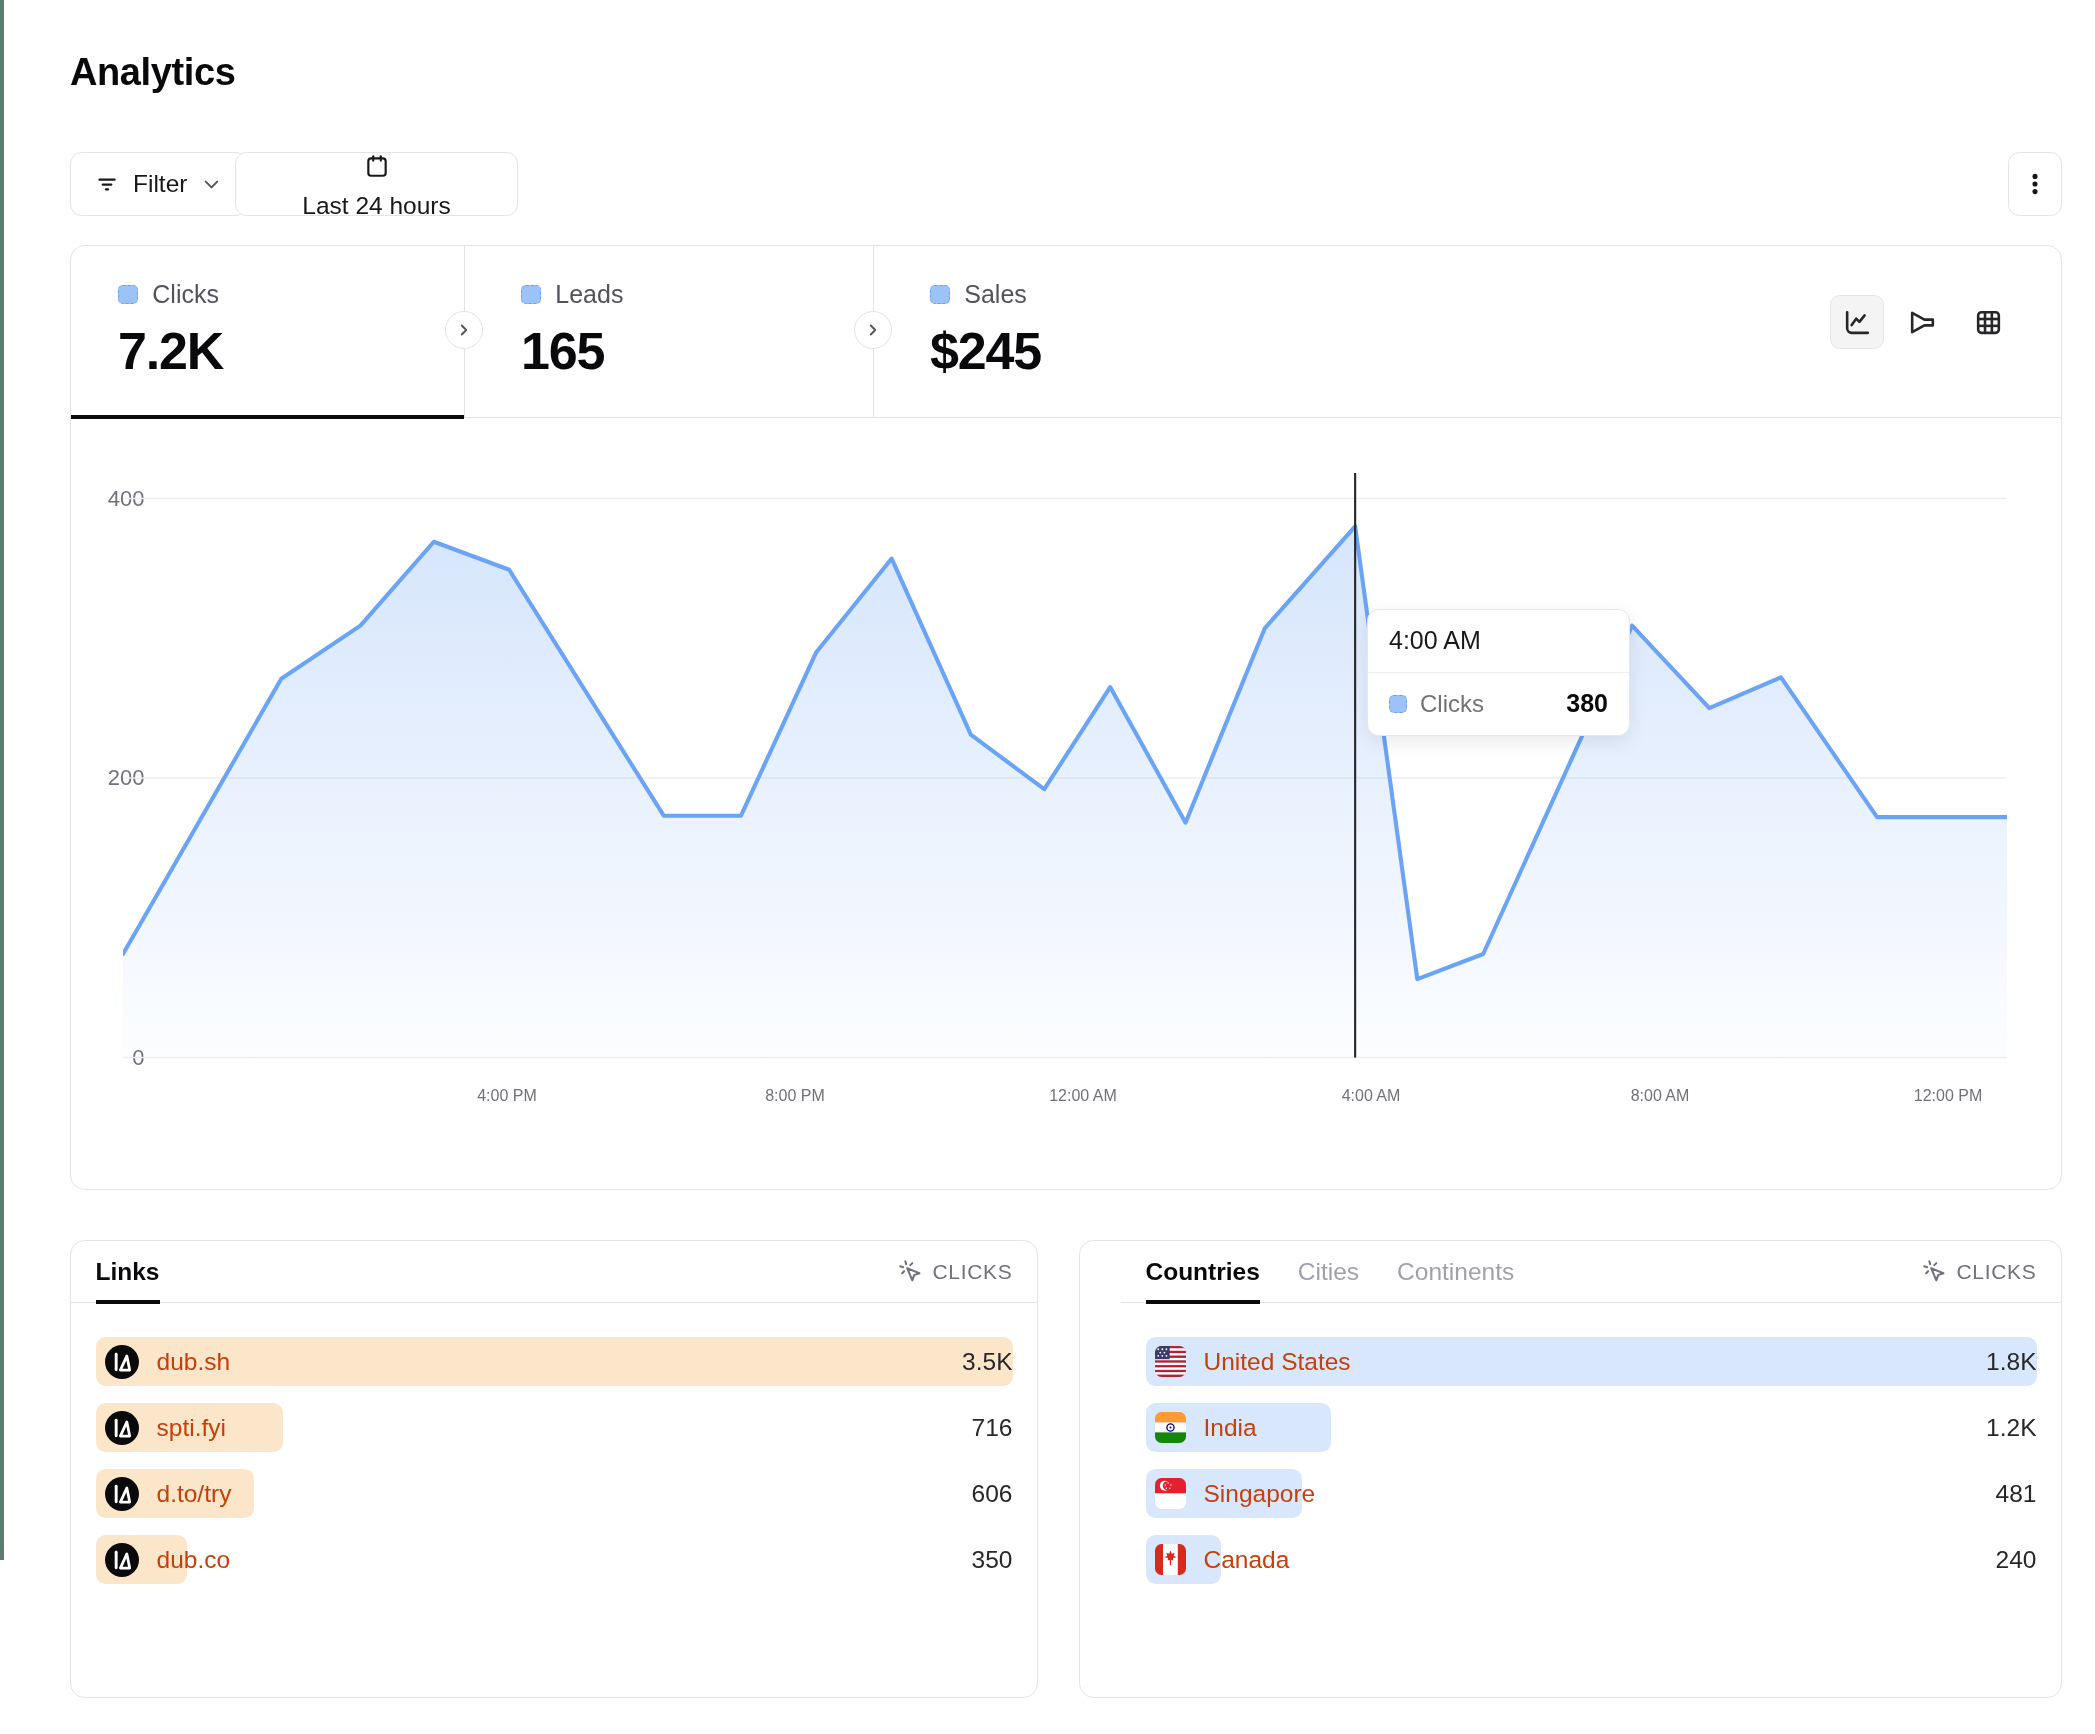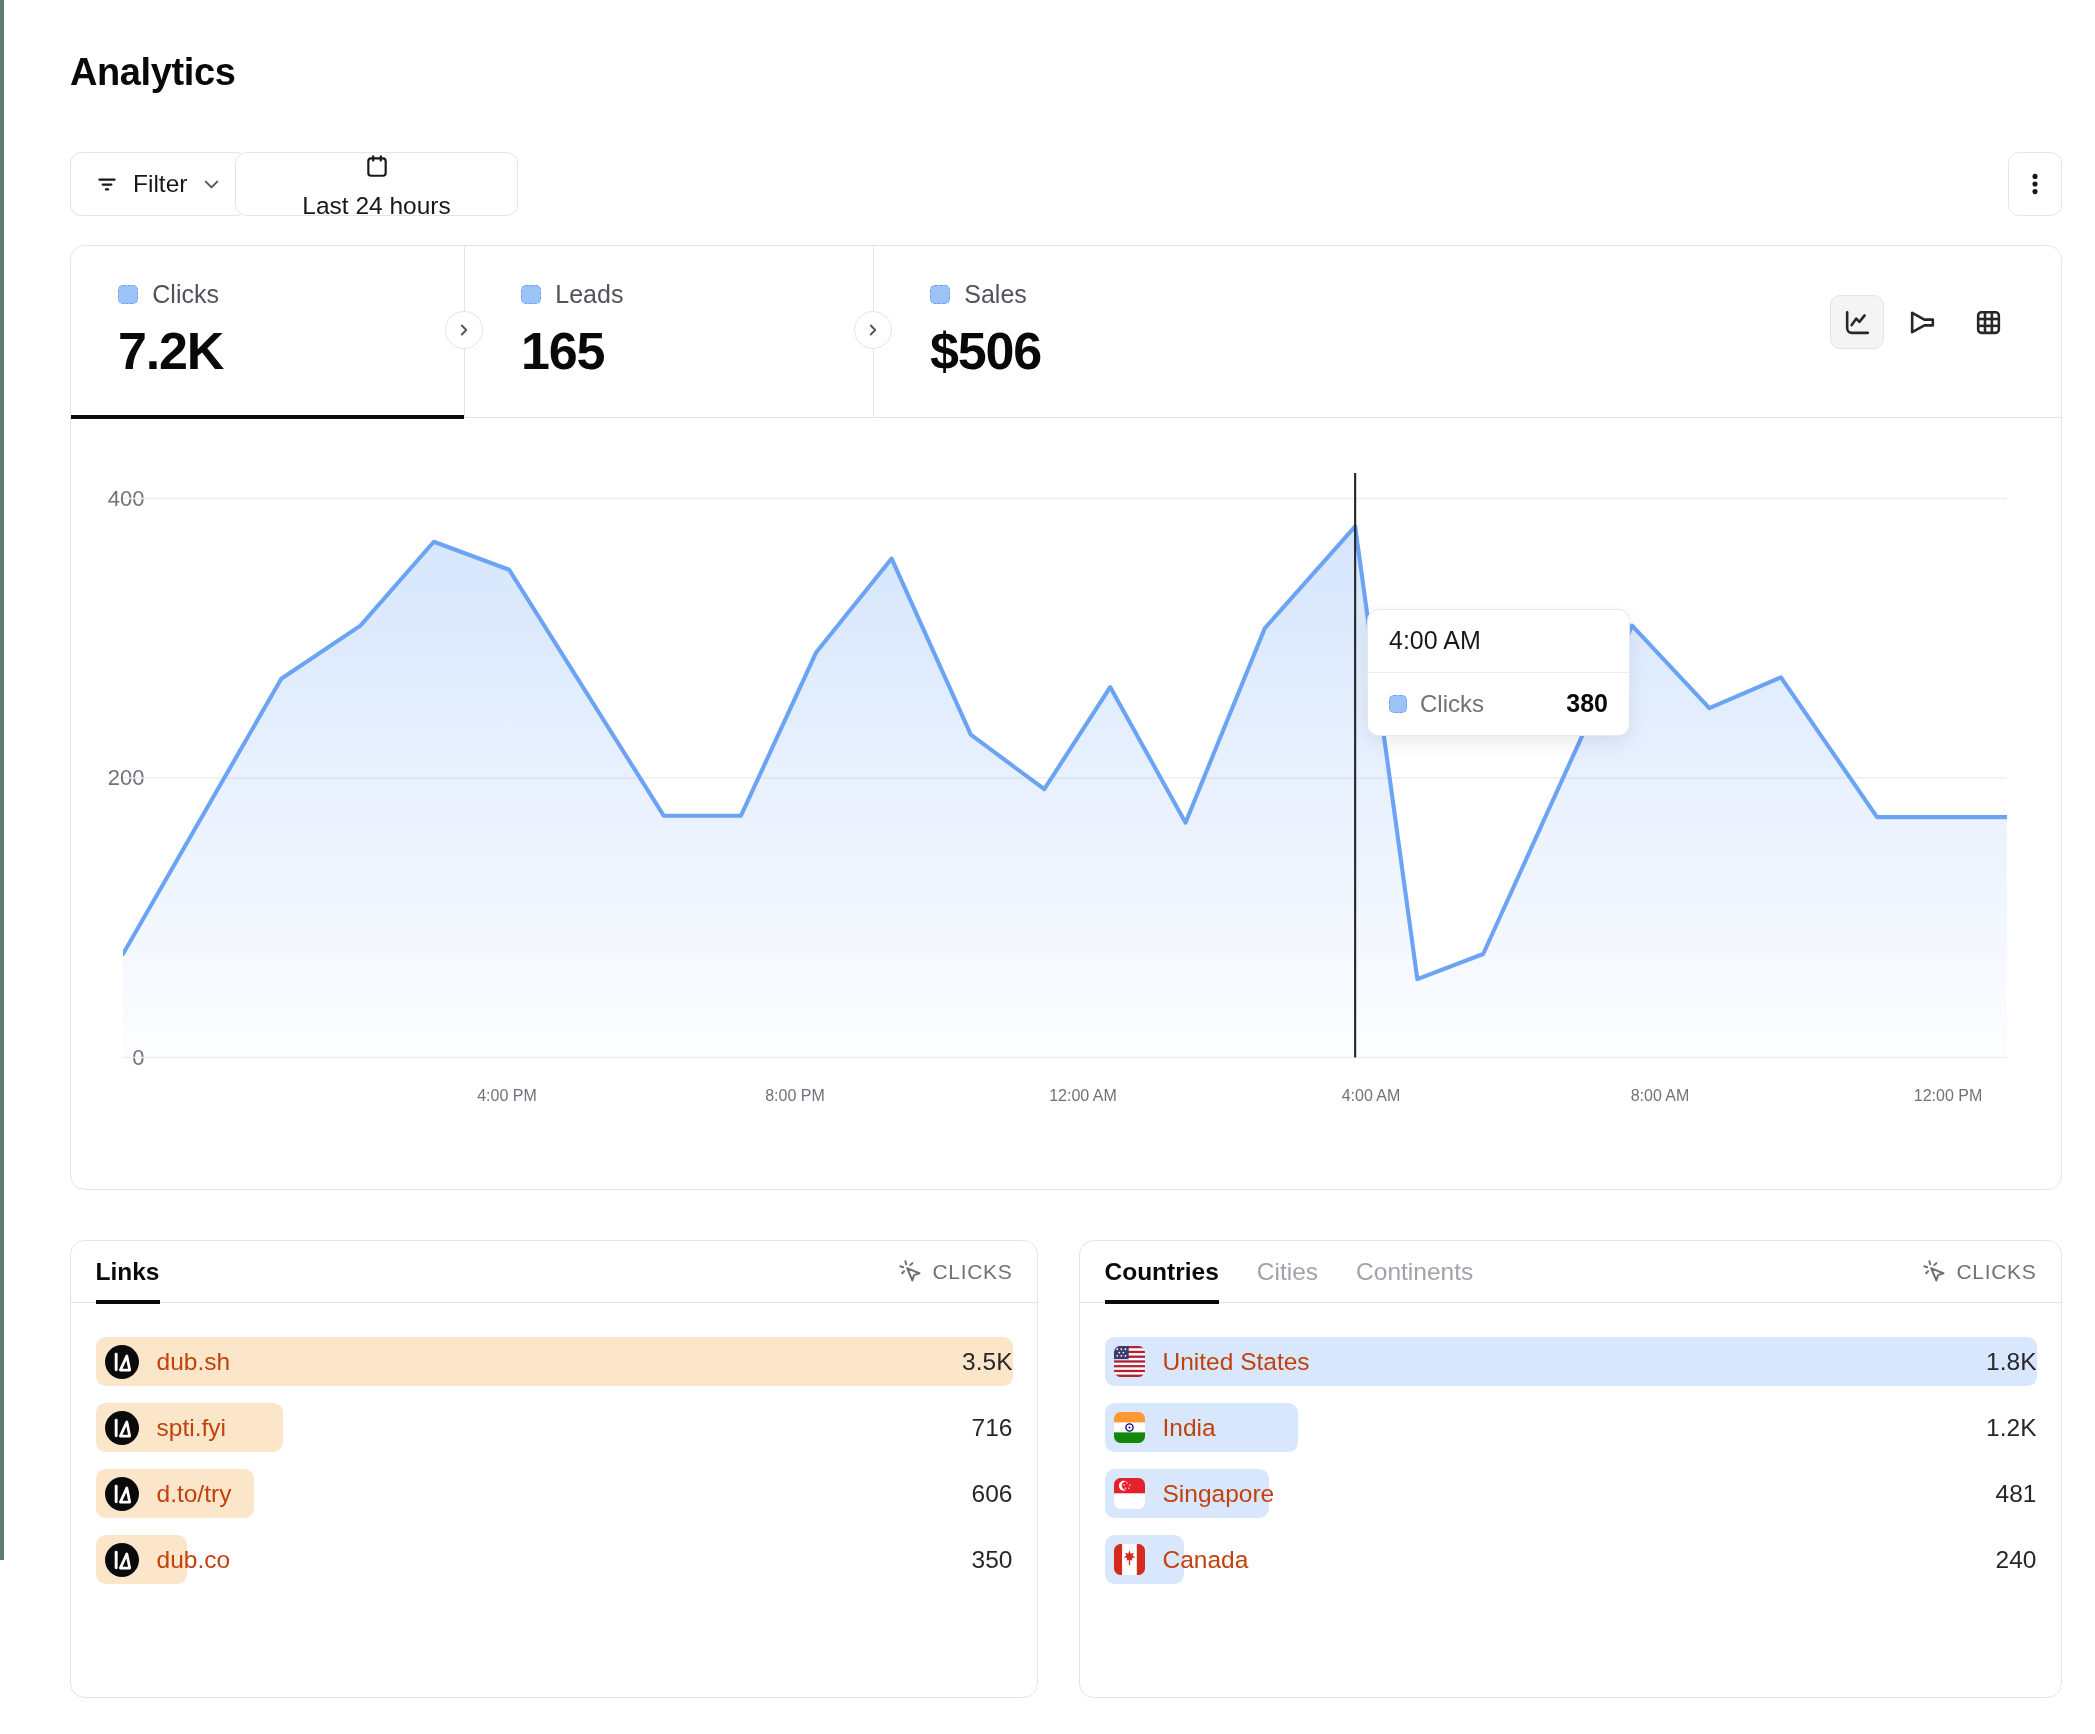--- a/index.html
+++ b/index.html
@@ -50,21 +50,21 @@
 
   .tooltip { position: absolute; top: 363px; width: 263px; background: #fff; border: 1.2px solid #e5e7eb;
     border-radius: 11.5px; box-shadow: 0 6.5px 19.6px rgba(0,0,0,0.08); z-index: 5; }
   .tooltip-head { padding: 16.4px 21px; font-size: 25px; color: #18181b; border-bottom: 1.2px solid #eceef0; }
   .tooltip-row { display: flex; align-items: center; gap: 13px; padding: 16.4px 21px; }
   .tooltip-row .marker-sq { width: 18px; height: 18px; }
   .tooltip-label { font-size: 24px; color: #71717a; }
   .tooltip-value { margin-left: auto; font-size: 25px; font-weight: 700; color: #09090b; }
 
   #links-card { left: 70px; top: 1240px; width: 968px; height: 458px; }
-  #countries-card { left: 1079px; top: 1240px; width: 983px; height: 458px; }
+  #countries-card { left: 1079px; top: 1240px; width: 983px; height: 458px; padding-left: 41px; }
 
   .panel-header { height: 62px; border-bottom: 1.2px solid #e4e4e7; display: flex; align-items: center;
     padding: 0 24.5px; }
   .ptabs { display: flex; gap: 38px; height: 100%; align-items: center; }
   .ptab { font-size: 24.5px; color: #a1a1aa; position: relative; height: 100%; display: flex;
     align-items: center; cursor: pointer; }
   .ptab.active { color: #09090b; font-weight: 700; }
   .ptab.active::after { content: ""; position: absolute; left: 0; right: 0; bottom: -1.6px;
     height: 4.1px; background: #0a0a0a; }
   .metric { margin-left: auto; display: flex; align-items: center; gap: 9.8px; color: #71717a;
@@ -152,21 +152,21 @@
         <span class="stat-label">Leads</span>
       </div>
       <div class="stat-value">165</div>
     </div>
 
     <div class="stat-tab" style="left:859px">
       <div class="stat-head">
         <span class="marker-sq"></span>
         <span class="stat-label">Sales</span>
       </div>
-      <div class="stat-value">$506</div>
+      <div class="stat-value">$245</div>
     </div>
 
     <div class="pill-circle" style="left:374px">
       <span style="display:flex">
         <svg width="18" height="18" viewBox="0 0 24 24" fill="none" stroke="#52525b" stroke-width="2.4" stroke-linecap="round" stroke-linejoin="round">
             <path d="m9 6 6 6-6 6"></path>
           </svg>
       </span>
     </div>
     <div class="pill-circle" style="left:783px">

